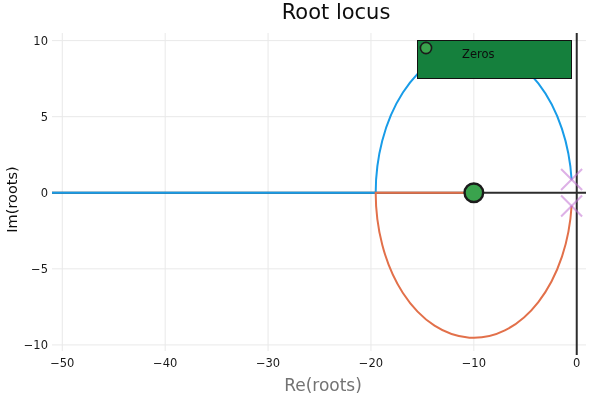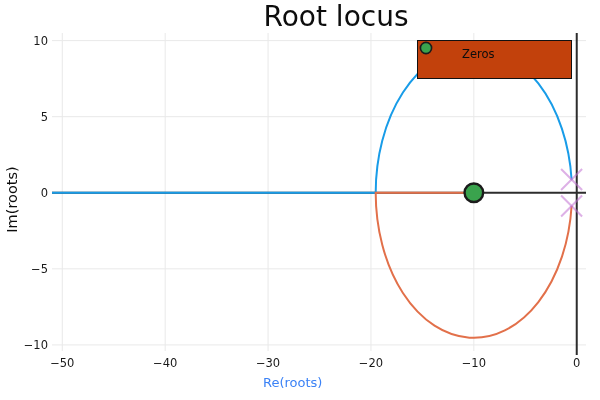--- a/index.html
+++ b/index.html
@@ -1,26 +1,26 @@
 <!DOCTYPE html>
 <html><head>
 <meta charset="utf-8">
 <style>
   html,body{margin:0;padding:0;background:#ffffff;}
   .fig{position:relative;width:600px;height:400px;background:#ffffff;overflow:hidden;
        font-family:"DejaVu Sans","Liberation Sans",sans-serif;color:#111;}
   .fig svg{position:absolute;left:0;top:0;}
   .title{position:absolute;left:336px;top:0px;transform:translateX(-50%);
-         font-size:28px;color:#0d0d0d;white-space:nowrap;}
-  .xlabel{position:absolute;left:263px;top:375px;width:120px;
-          font-size:13px;color:#3b82f6;}
+         font-size:21px;color:#0d0d0d;white-space:nowrap;}
+  .xlabel{position:absolute;left:263px;top:375px;width:120px;text-align:center;
+          font-size:17px;color:#737373;}
   .ylabel{position:absolute;left:-33px;top:191px;width:90px;height:17px;text-align:center;
           transform:rotate(-90deg);font-size:14.5px;color:#0d0d0d;white-space:nowrap;}
   .legend{position:absolute;left:417px;top:40px;width:155px;height:39px;
-          background:#c2410c;border:1.4px solid #111;box-sizing:border-box;
+          background:#15803d;border:1.4px solid #111;box-sizing:border-box;
           padding-top:6px;}
   .lrow{display:flex;align-items:center;height:13px;}
   .lmark{width:44px;display:flex;justify-content:center;align-items:center;}
   .llabel{font-size:11.5px;color:#0d0d0d;white-space:nowrap;}
 </style>
 </head>
 <body>
 
 <div class="fig">
   <svg id="plot" width="600" height="400">

